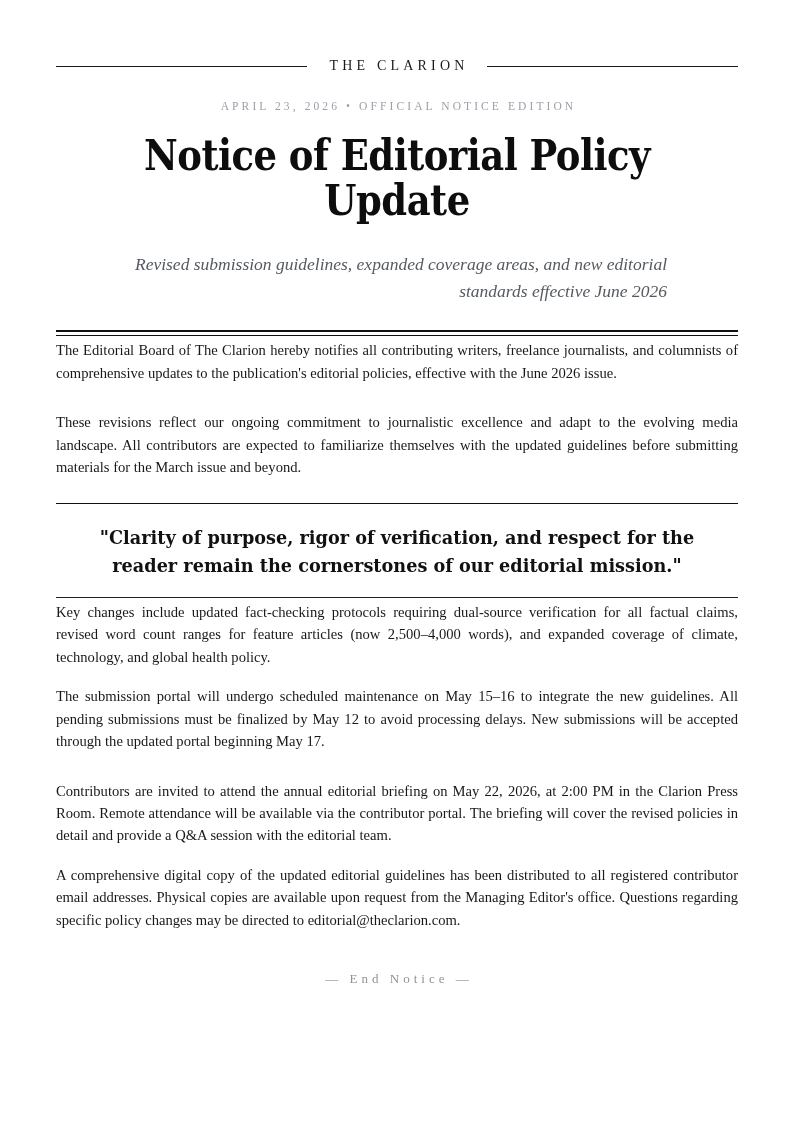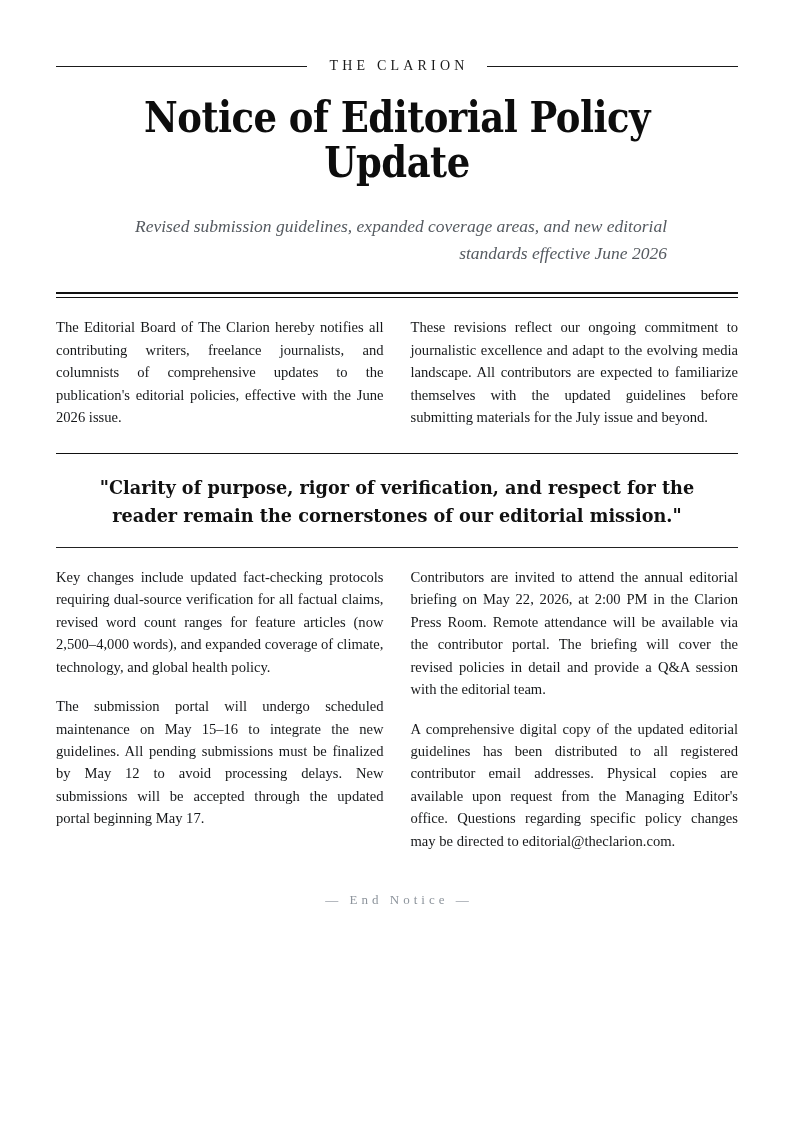--- a/index.html
+++ b/index.html
@@ -113,21 +113,21 @@
     color: #16181a;
     hyphens: auto;
     -webkit-hyphens: auto;
     margin: 0;
     font-family: "Liberation Serif", "DejaVu Serif", serif;
   }
   .body-text + .body-text {
     margin-top: 17px;
   }
 
-  .section-top { margin-top: 18px; }
+  .section-top { margin-top: 3px; flex-direction: column; }
 
   
   .pullquote-wrap {
     margin-top: 24px;
   }
   .pullquote {
     text-align: center;
     font-family: "DejaVu Serif", "Liberation Serif", serif;
     font-weight: 700;
     font-size: 19px;
@@ -153,33 +153,34 @@
 <body>
 
 <div class="page">
 
   <div class="masthead">
     <span class="masthead-rule"></span>
     <span class="masthead-title">THE CLARION</span>
     <span class="masthead-rule"></span>
   </div>
 
+  <div class="kicker">APRIL 23, 2026 • OFFICIAL NOTICE EDITION</div>
 
   <h1 class="headline">Notice of Editorial Policy Update</h1>
 
   <div class="subtitle">Revised submission guidelines, expanded coverage areas, and new editorial standards effective June 2026</div>
 
   <div class="rule-double"></div>
 
   <div class="columns section-top">
     <div class="col">
       <p class="body-text">The Editorial Board of The Clarion hereby notifies all contributing writers, freelance journalists, and columnists of comprehensive updates to the publication's editorial policies, effective with the June 2026 issue.</p>
     </div>
     <div class="col">
-      <p class="body-text">These revisions reflect our ongoing commitment to journalistic excellence and adapt to the evolving media landscape. All contributors are expected to familiarize themselves with the updated guidelines before submitting materials for the July issue and beyond.</p>
+      <p class="body-text">These revisions reflect our ongoing commitment to journalistic excellence and adapt to the evolving media landscape. All contributors are expected to familiarize themselves with the updated guidelines before submitting materials for the March issue and beyond.</p>
     </div>
   </div>
 
   <div class="pullquote-wrap">
     <div class="rule-single"></div>
     <div class="pullquote">"Clarity of purpose, rigor of verification, and respect for the reader remain the cornerstones of our editorial mission."</div>
     <div class="rule-thin"></div>
   </div>
 
   <div class="columns section-top">

